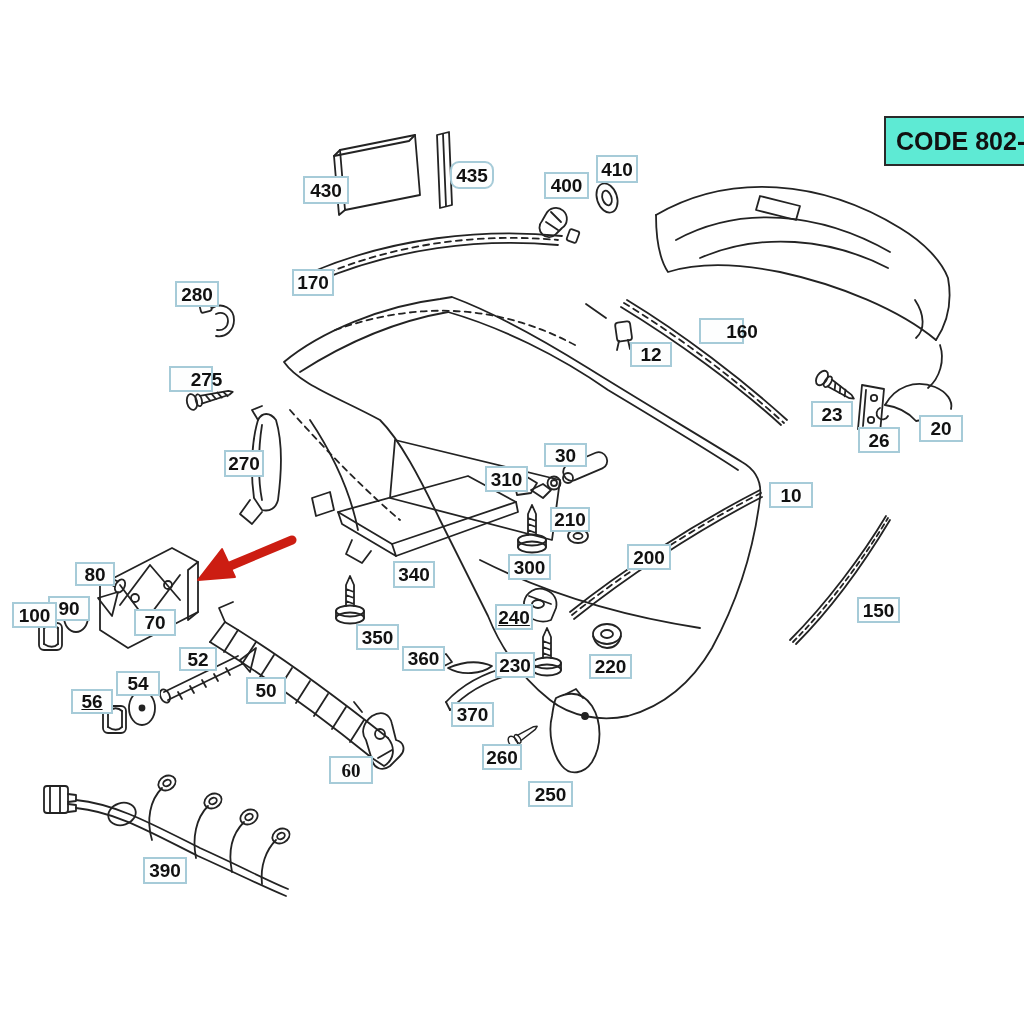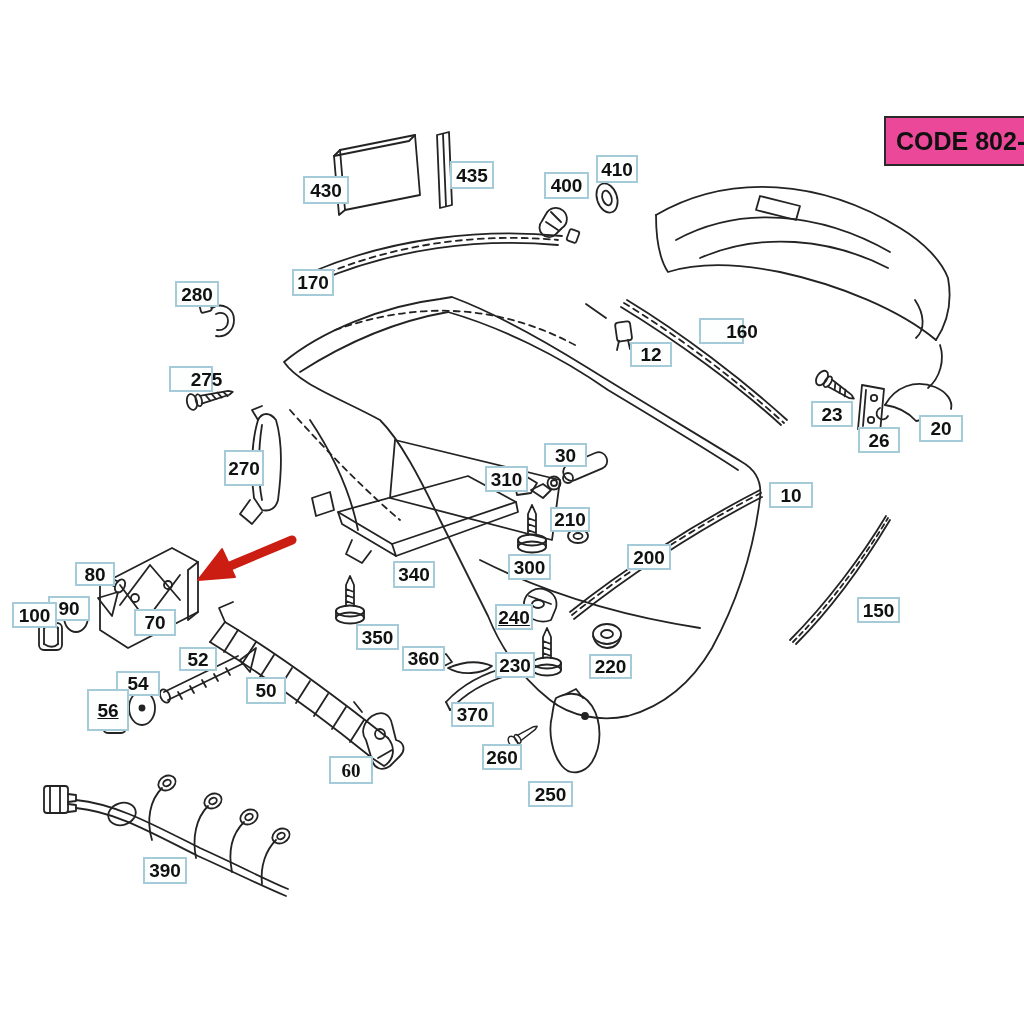--- a/index.html
+++ b/index.html
@@ -7,21 +7,21 @@
          font-family:"Liberation Sans",sans-serif;}
   #art{position:absolute;left:0;top:0;width:1024px;height:1024px;}
   #labels-layer{position:absolute;left:0;top:0;width:1024px;height:1024px;}
   .part-label{
     position:absolute;display:flex;align-items:center;justify-content:center;
     background:#fdfefe;border:2px solid #a6cbd8;box-sizing:border-box;
     font-weight:bold;font-size:19px;color:#111;letter-spacing:0px;line-height:1;
   }
   .code-box{
     position:absolute;display:flex;align-items:center;box-sizing:border-box;
-    background:#ec4899;border:2px solid #2a2a2a;border-right:none;
+    background:#5eead4;border:2px solid #2a2a2a;border-right:none;
     font-weight:bold;font-size:25px;color:#111;padding-left:10px;white-space:nowrap;
   }
 </style>
 </head>
 <body>
 
 <div id="stage">
 
   <svg id="art" viewBox="0 0 1024 1024">
     <g stroke="currentColor" fill="none" stroke-width="1.8" stroke-linecap="round" stroke-linejoin="round" id="ink" style="color: rgb(35, 35, 35);">
@@ -279,48 +279,48 @@
 
       <g style="color:#cc1d12">
         <line x1="292" y1="540" x2="230" y2="566" stroke="currentColor" stroke-width="9"></line>
         <polygon points="198,580 235,577 222,549" fill="currentColor" stroke="currentColor"></polygon>
       </g>
     </g>
   </svg>
 
   <div id="labels-layer">
       <div class="part-label" style="left: 303px; top: 176px; width: 46px; height: 28px; border-color: rgb(166, 203, 216);">430</div>
-      <div class="part-label" style="left: 450px; top: 161px; width: 44px; height: 28px; border-color: rgb(166, 203, 216);">435</div>
+      <div class="part-label" style="left: 450px; top: 161px; width: 44px; height: 28px; border-color: rgb(166, 203, 216); border-radius: 9px;">435</div>
       <div class="part-label" style="left: 544px; top: 172px; width: 45px; height: 27px; border-color: rgb(166, 203, 216);">400</div>
       <div class="part-label" style="left: 596px; top: 155px; width: 42px; height: 28px; border-color: rgb(166, 203, 216);">410</div>
       <div class="part-label" style="left: 292px; top: 269px; width: 42px; height: 27px; border-color: rgb(166, 203, 216);">170</div>
       <div class="part-label" style="left: 175px; top: 281px; width: 44px; height: 26px; border-color: rgb(166, 203, 216);">280</div>
       <div class="part-label" style="left: 169px; top: 366px; width: 44px; height: 26px; border-color: rgb(166, 203, 216); padding-left: 31px;">275</div>
       <div class="part-label" style="left: 699px; top: 318px; width: 42px; height: 26px; border-color: rgb(166, 203, 216); padding-left: 41px;">160</div>
       <div class="part-label" style="left: 630px; top: 342px; width: 42px; height: 25px; border-color: rgb(166, 203, 216);">12</div>
-      <div class="part-label" style="left: 224px; top: 450px; width: 40px; height: 36px; border-color: rgb(166, 203, 216);">270</div>
+      <div class="part-label" style="left: 224px; top: 450px; width: 40px; height: 27px; border-color: rgb(166, 203, 216);">270</div>
       <div class="part-label" style="left: 811px; top: 401px; width: 42px; height: 26px; border-color: rgb(166, 203, 216);">23</div>
       <div class="part-label" style="left: 858px; top: 427px; width: 42px; height: 26px; border-color: rgb(166, 203, 216);">26</div>
       <div class="part-label" style="left: 919px; top: 415px; width: 44px; height: 27px; border-color: rgb(166, 203, 216);">20</div>
       <div class="part-label" style="left: 769px; top: 482px; width: 44px; height: 26px; border-color: rgb(166, 203, 216);">10</div>
       <div class="part-label" style="left: 544px; top: 443px; width: 43px; height: 24px; border-color: rgb(166, 203, 216);">30</div>
       <div class="part-label" style="left: 485px; top: 466px; width: 43px; height: 26px; border-color: rgb(166, 203, 216);">310</div>
       <div class="part-label" style="left: 550px; top: 507px; width: 40px; height: 25px; border-color: rgb(166, 203, 216);">210</div>
       <div class="part-label" style="left: 508px; top: 554px; width: 43px; height: 26px; border-color: rgb(166, 203, 216);">300</div>
       <div class="part-label" style="left: 627px; top: 544px; width: 44px; height: 26px; border-color: rgb(166, 203, 216);">200</div>
       <div class="part-label" style="left: 393px; top: 561px; width: 42px; height: 27px; border-color: rgb(166, 203, 216);">340</div>
       <div class="part-label" style="left: 356px; top: 624px; width: 43px; height: 26px; border-color: rgb(166, 203, 216);">350</div>
       <div class="part-label" style="left: 402px; top: 646px; width: 43px; height: 25px; border-color: rgb(166, 203, 216);">360</div>
       <div class="part-label" style="left: 75px; top: 562px; width: 40px; height: 24px; border-color: rgb(166, 203, 216);">80</div>
       <div class="part-label" style="left: 48px; top: 596px; width: 42px; height: 25px; border-color: rgb(166, 203, 216);">90</div>
       <div class="part-label" style="left: 12px; top: 602px; width: 45px; height: 26px; border-color: rgb(166, 203, 216);">100</div>
       <div class="part-label" style="left: 134px; top: 609px; width: 42px; height: 27px; border-color: rgb(166, 203, 216);">70</div>
       <div class="part-label" style="left: 179px; top: 647px; width: 38px; height: 24px; border-color: rgb(166, 203, 216);">52</div>
       <div class="part-label" style="left: 116px; top: 671px; width: 44px; height: 25px; border-color: rgb(166, 203, 216);">54</div>
-      <div class="part-label" style="left: 87px; top: 689px; width: 42px; height: 42px; border-color: rgb(166, 203, 216); text-decoration: underline;">56</div>
+      <div class="part-label" style="left: 71px; top: 689px; width: 42px; height: 25px; border-color: rgb(166, 203, 216); text-decoration: underline;">56</div>
       <div class="part-label" style="left: 246px; top: 677px; width: 40px; height: 27px; border-color: rgb(166, 203, 216);">50</div>
       <div class="part-label" style="left: 495px; top: 604px; width: 38px; height: 26px; border-color: rgb(166, 203, 216); text-decoration: underline;">240</div>
       <div class="part-label" style="left: 495px; top: 652px; width: 40px; height: 26px; border-color: rgb(166, 203, 216);">230</div>
       <div class="part-label" style="left: 589px; top: 654px; width: 43px; height: 25px; border-color: rgb(166, 203, 216);">220</div>
       <div class="part-label" style="left: 451px; top: 702px; width: 43px; height: 25px; border-color: rgb(166, 203, 216);">370</div>
       <div class="part-label" style="left: 482px; top: 744px; width: 40px; height: 26px; border-color: rgb(166, 203, 216);">260</div>
       <div class="part-label" style="left: 528px; top: 781px; width: 45px; height: 26px; border-color: rgb(166, 203, 216);">250</div>
       <div class="part-label" style="left: 329px; top: 756px; width: 44px; height: 28px; border-color: rgb(166, 203, 216); font-family: Liberation Serif, serif;">60</div>
       <div class="part-label" style="left: 143px; top: 857px; width: 44px; height: 27px; border-color: rgb(166, 203, 216);">390</div>
       <div class="part-label" style="left: 857px; top: 597px; width: 43px; height: 26px; border-color: rgb(166, 203, 216);">150</div>

